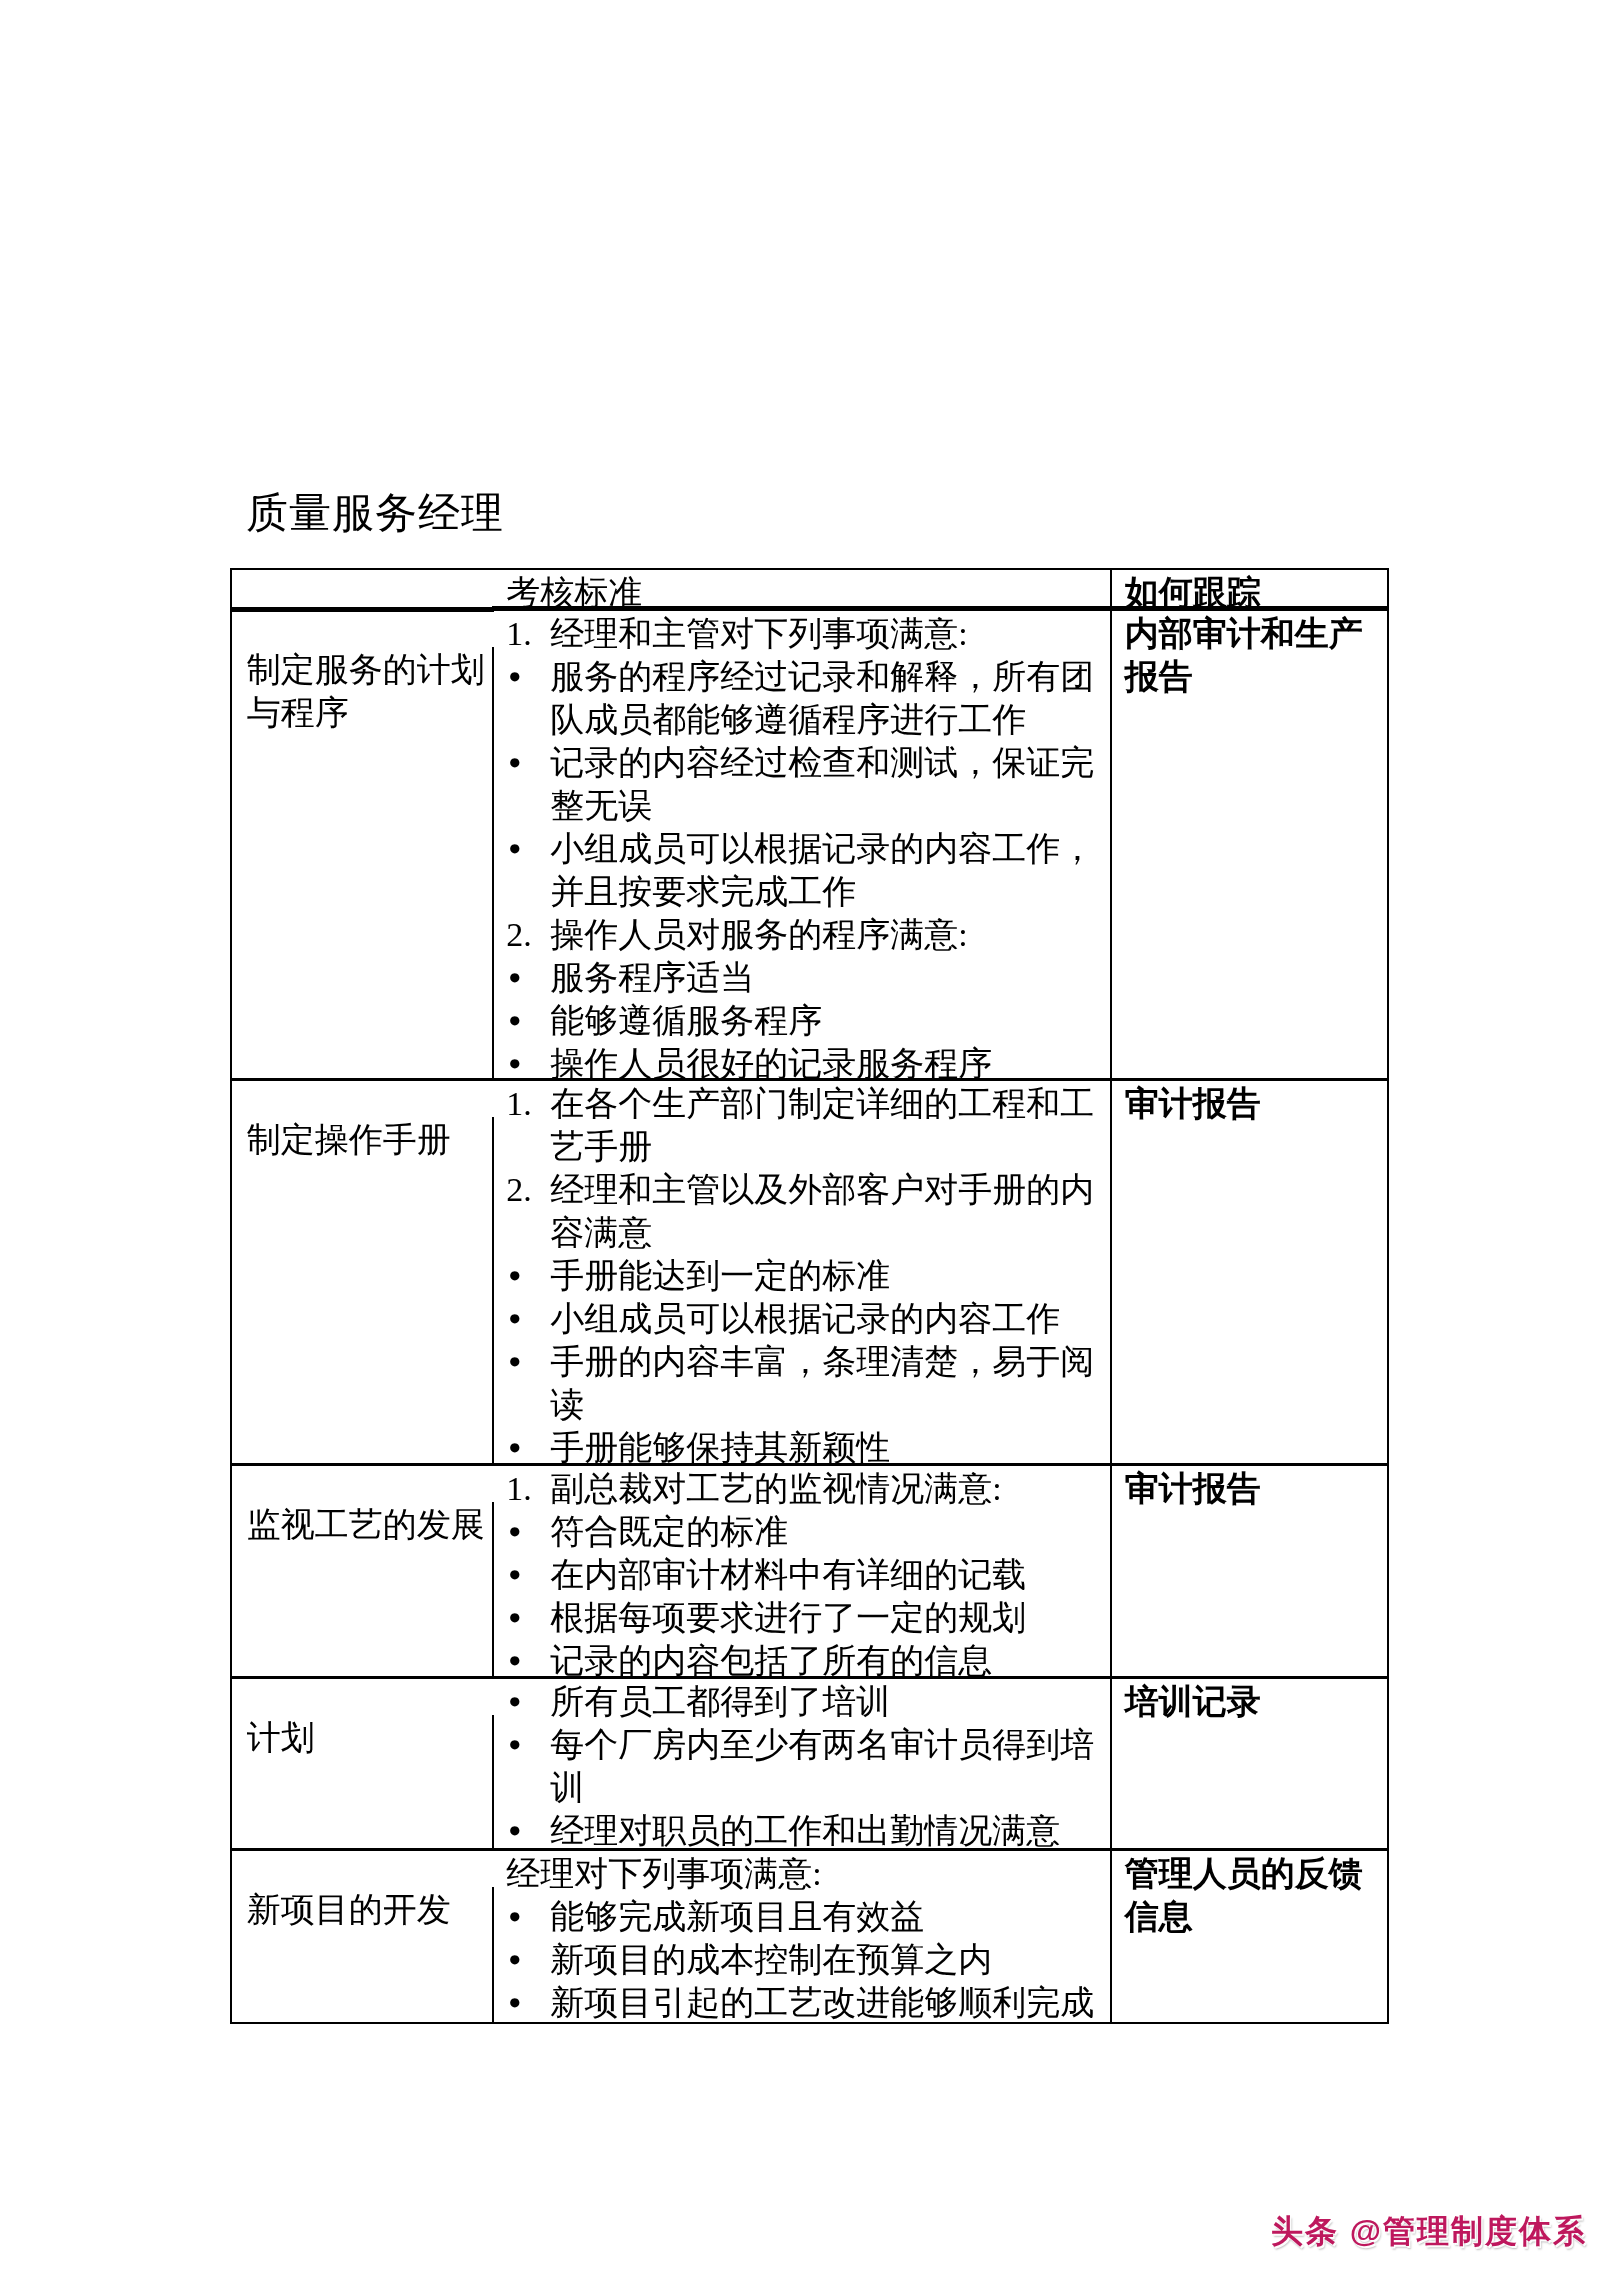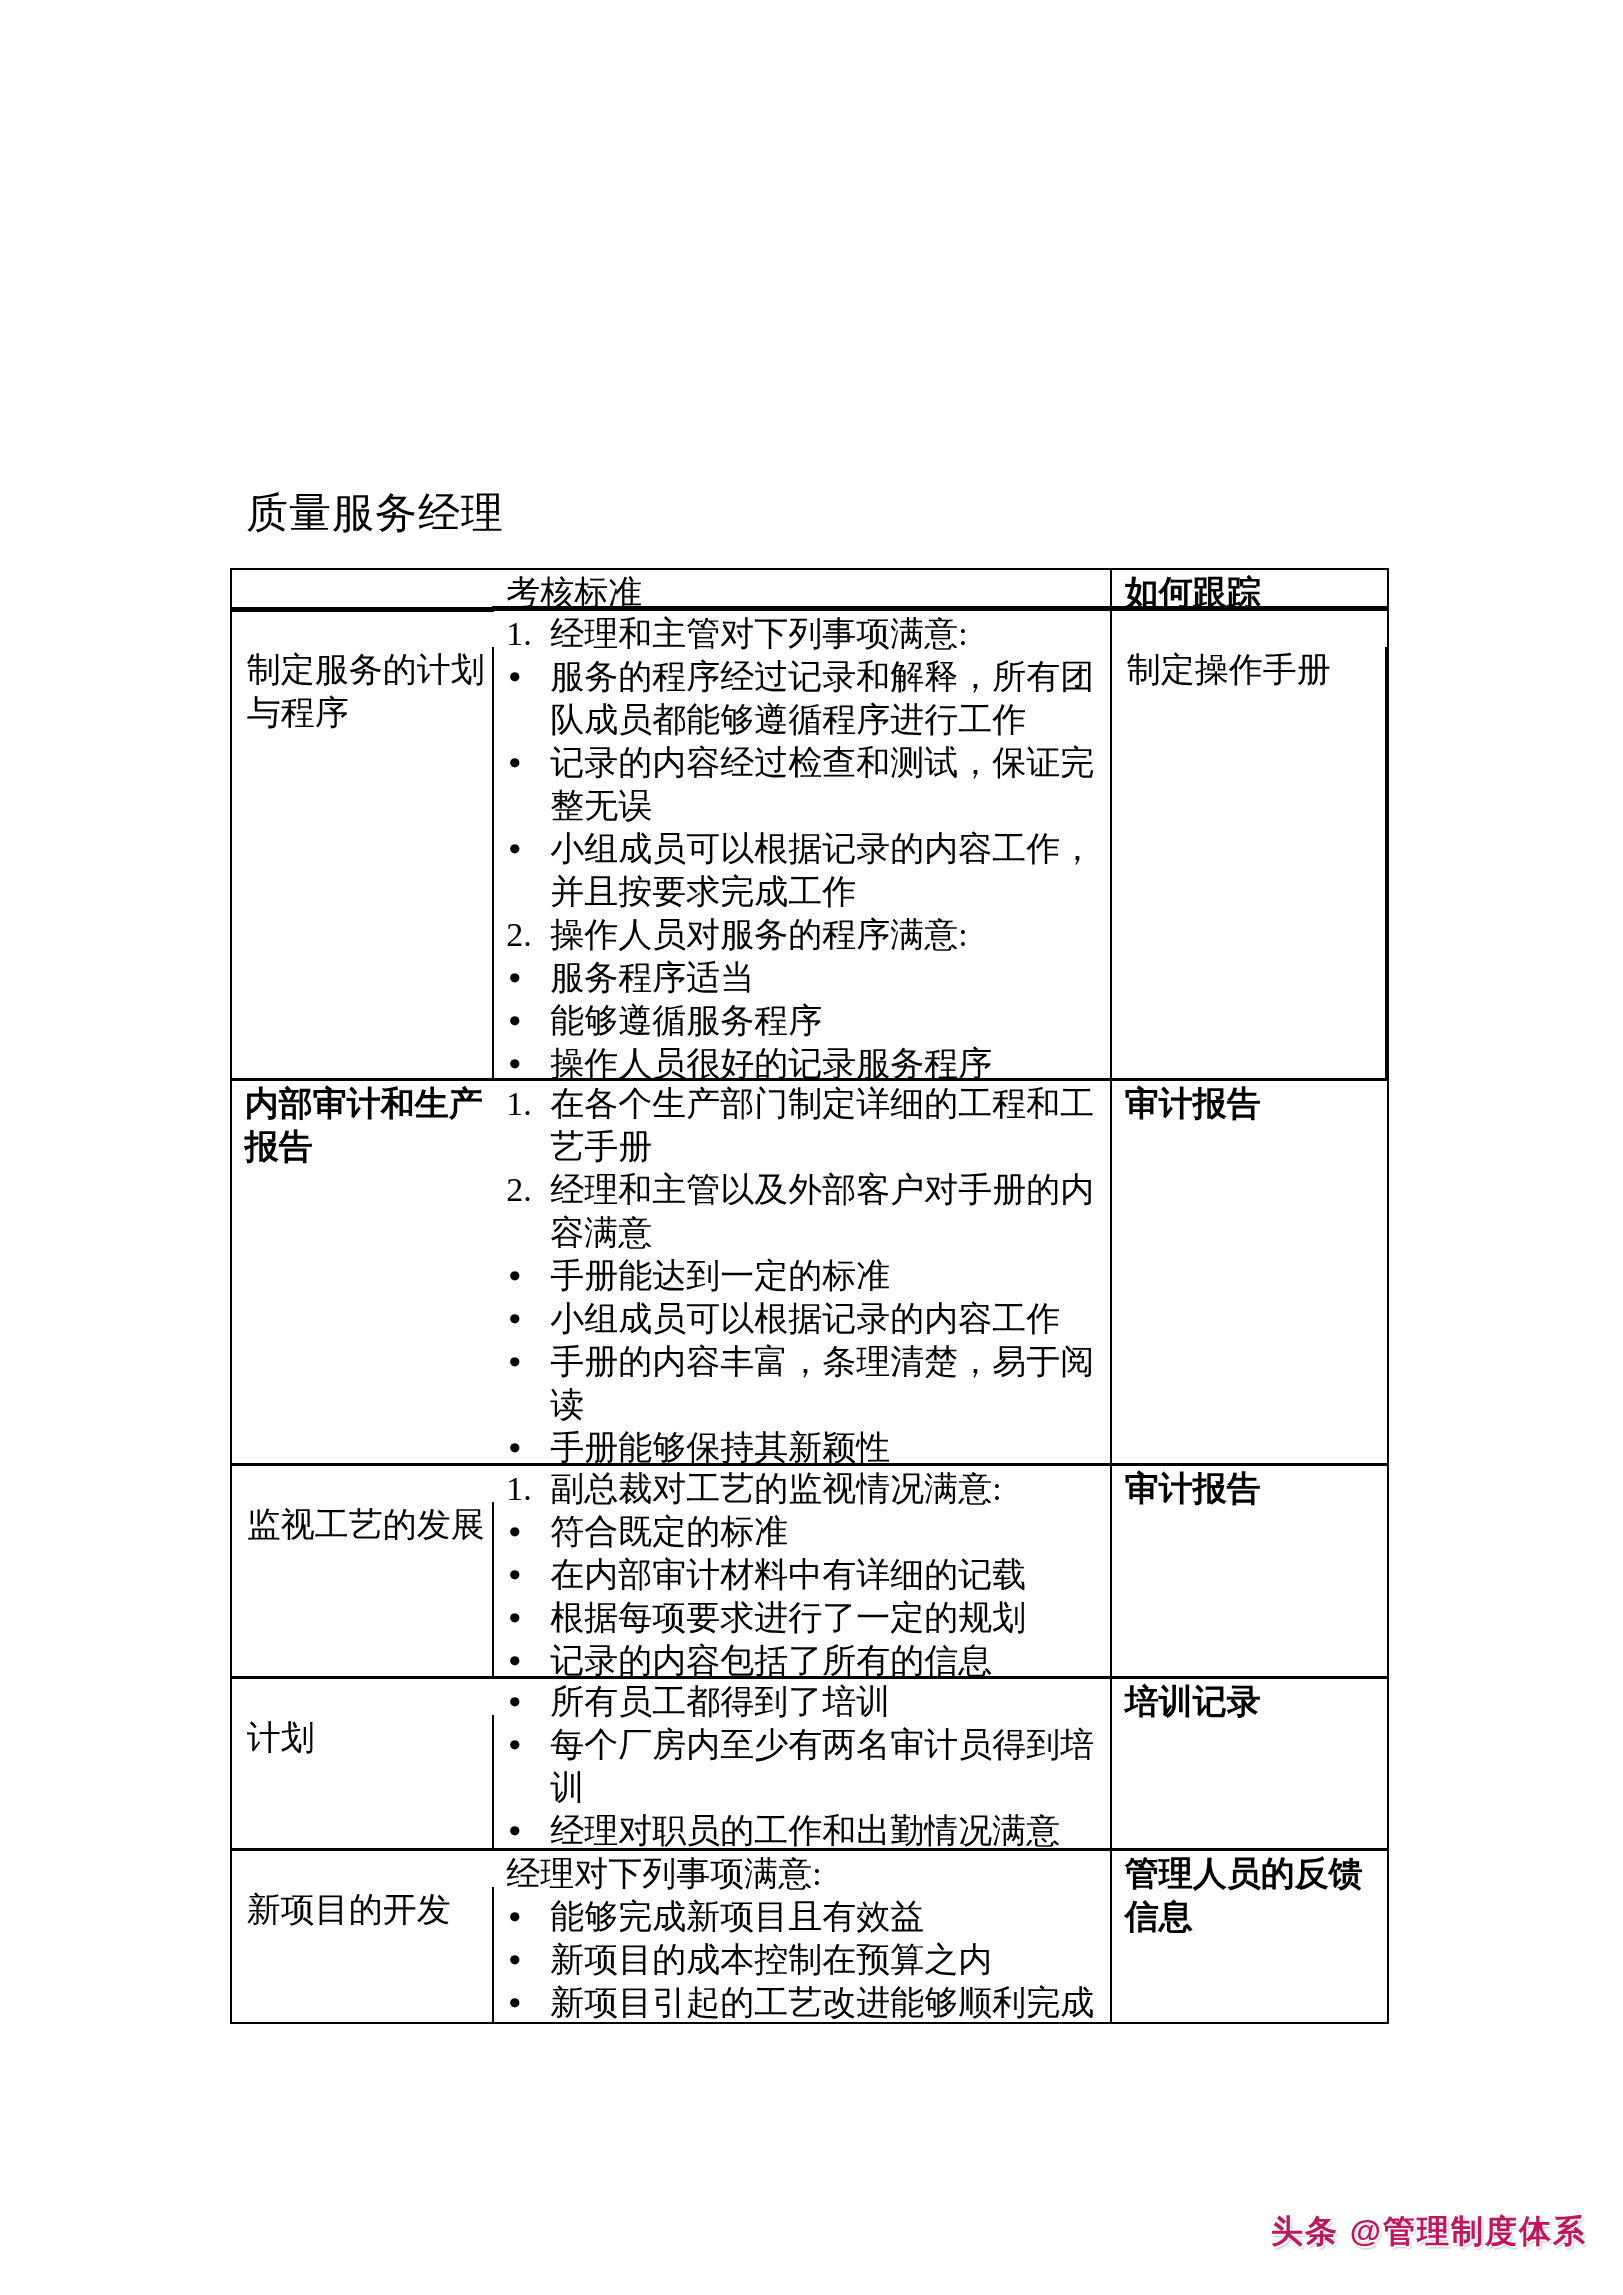--- a/index.html
+++ b/index.html
@@ -73,26 +73,26 @@
       </div>
       <div class="item">
         <span class="marker bullet">●</span>
         <span class="itext">能够遵循服务程序</span>
       </div>
       <div class="item">
         <span class="marker bullet">●</span>
         <span class="itext">操作人员很好的记录服务程序</span>
       </div>
     </div>
+    <div class="cell c3 rb">
+      <span class="wrap">内部审计和生产报告</span>
+    </div>
+
     <div class="cell c1 rb">
       <span class="wrap">制定操作手册</span>
-    </div>
-
-    <div class="cell c3 rb">
-      <span class="wrap">内部审计和生产报告</span>
     </div>
     <div class="cell c2 rb">
       <div class="item">
         <span class="marker num">1.</span>
         <span class="itext">在各个生产部门制定详细的工程和工艺手册</span>
       </div>
       <div class="item">
         <span class="marker num">2.</span>
         <span class="itext">经理和主管以及外部客户对手册的内容满意</span>
       </div>

